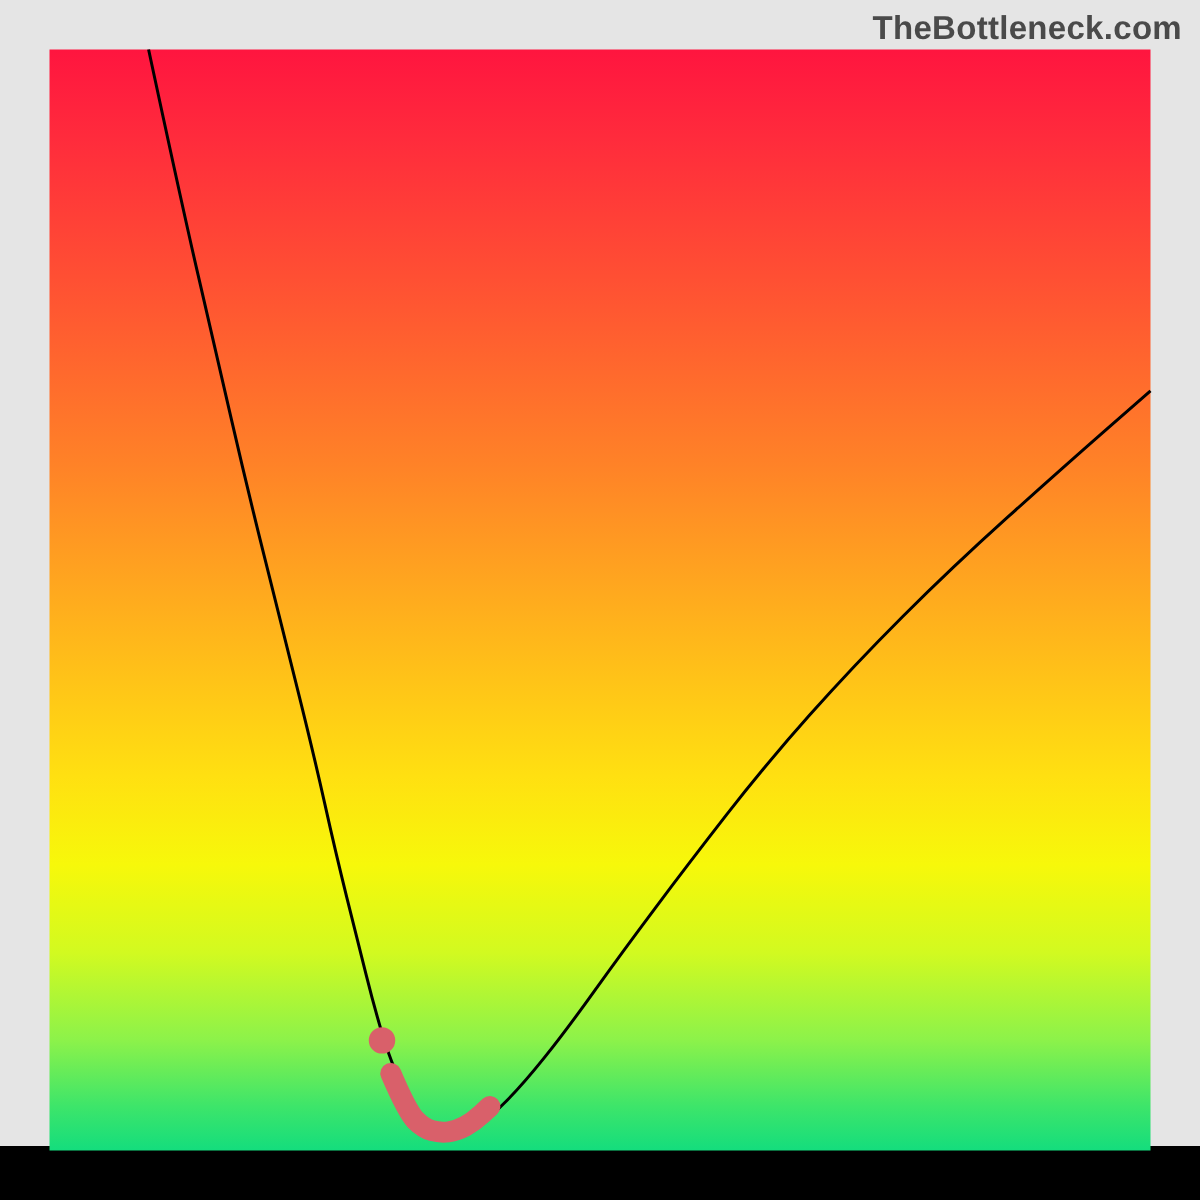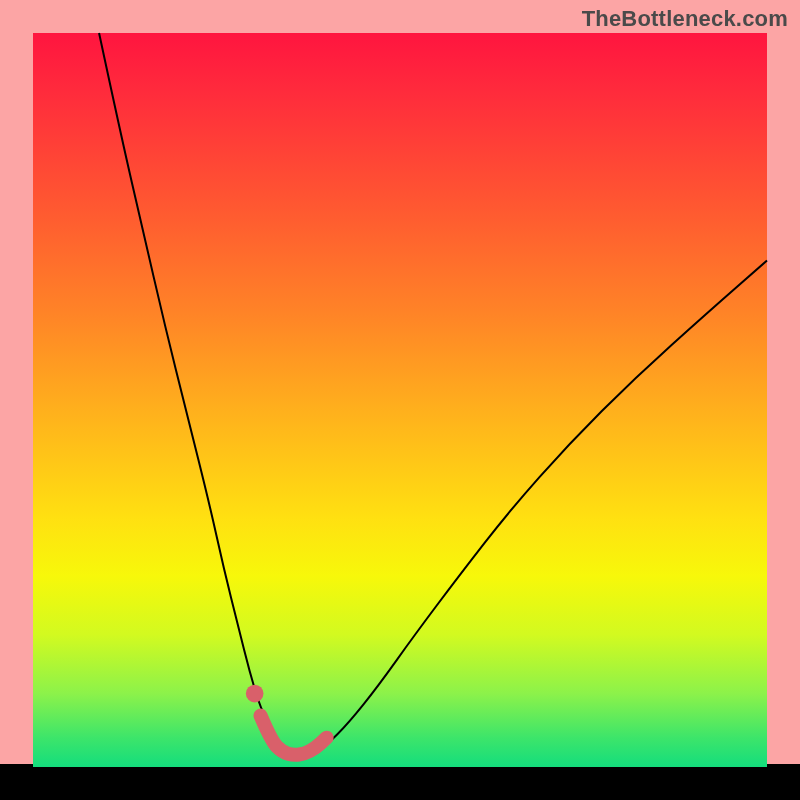--- a/index.html
+++ b/index.html
@@ -1,21 +1,21 @@
 <!DOCTYPE html>
 <html><head>
 <meta charset="utf-8">
 <style>
   * { margin: 0; padding: 0; box-sizing: border-box; }
   html, body { width: 800px; height: 800px; overflow: hidden; background: #000; }
   .frame {
     position: relative;
     width: 800px;
     height: 764px;
-    background: #fca5a5;
+    background: #e5e5e5;
   }
   .watermark {
     position: absolute;
     top: 6px;
     right: 12px;
     font-family: Arial, Helvetica, sans-serif;
     font-size: 22px;
     font-weight: 600;
     color: #4a4a4a;
     letter-spacing: 0.2px;

